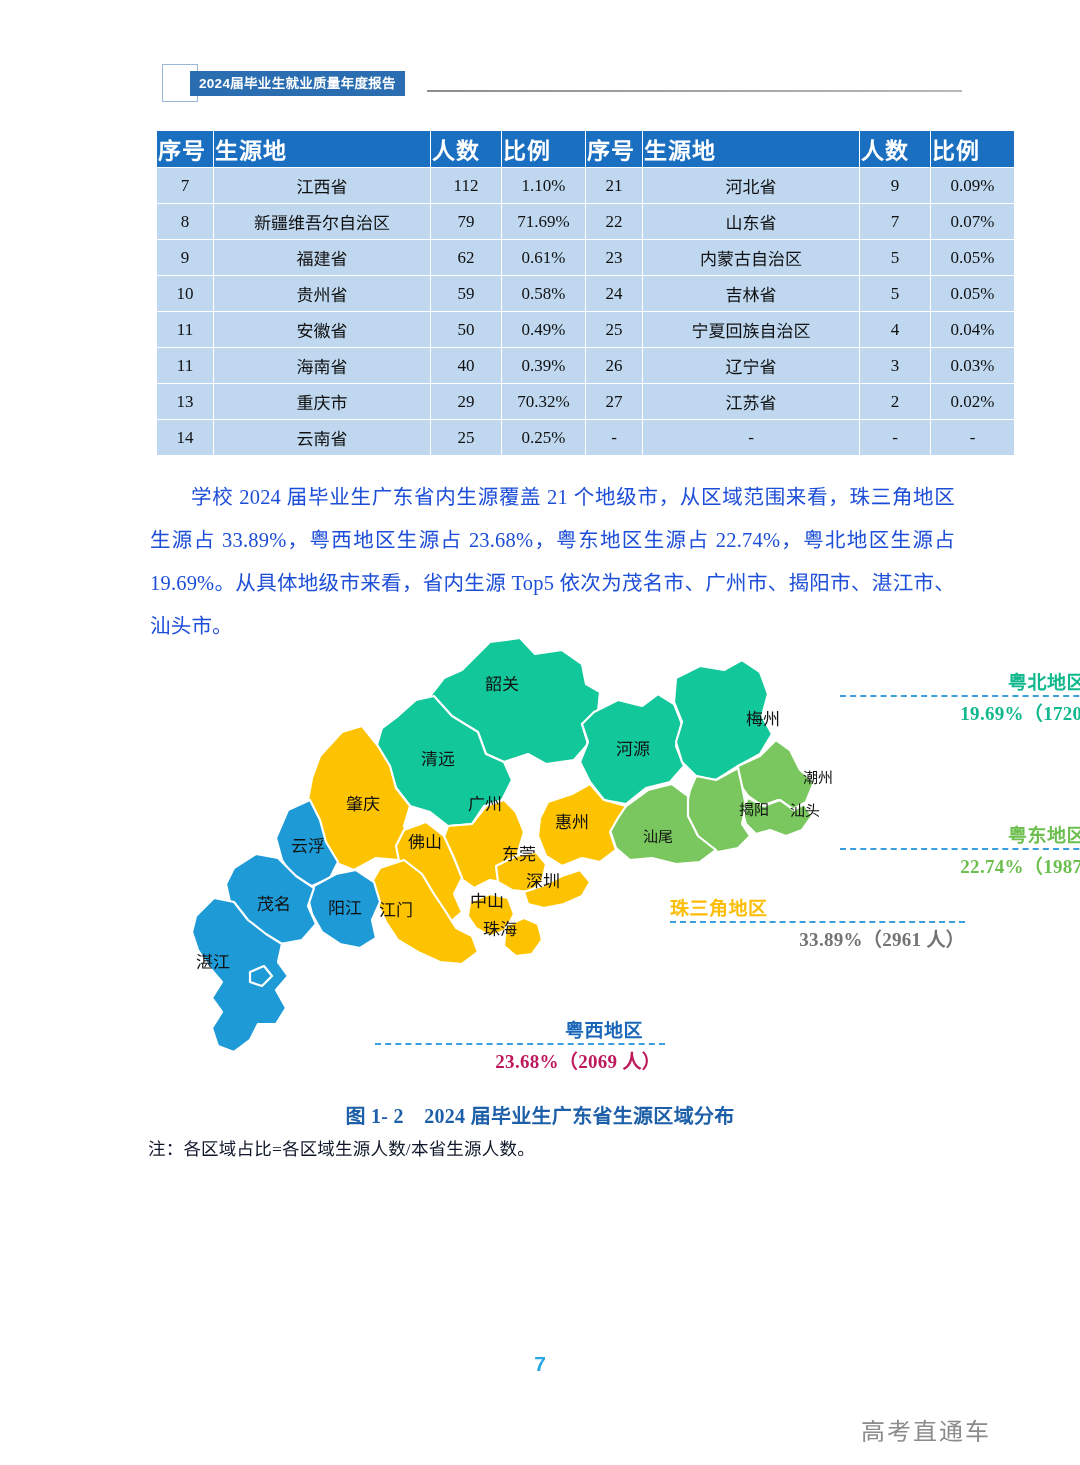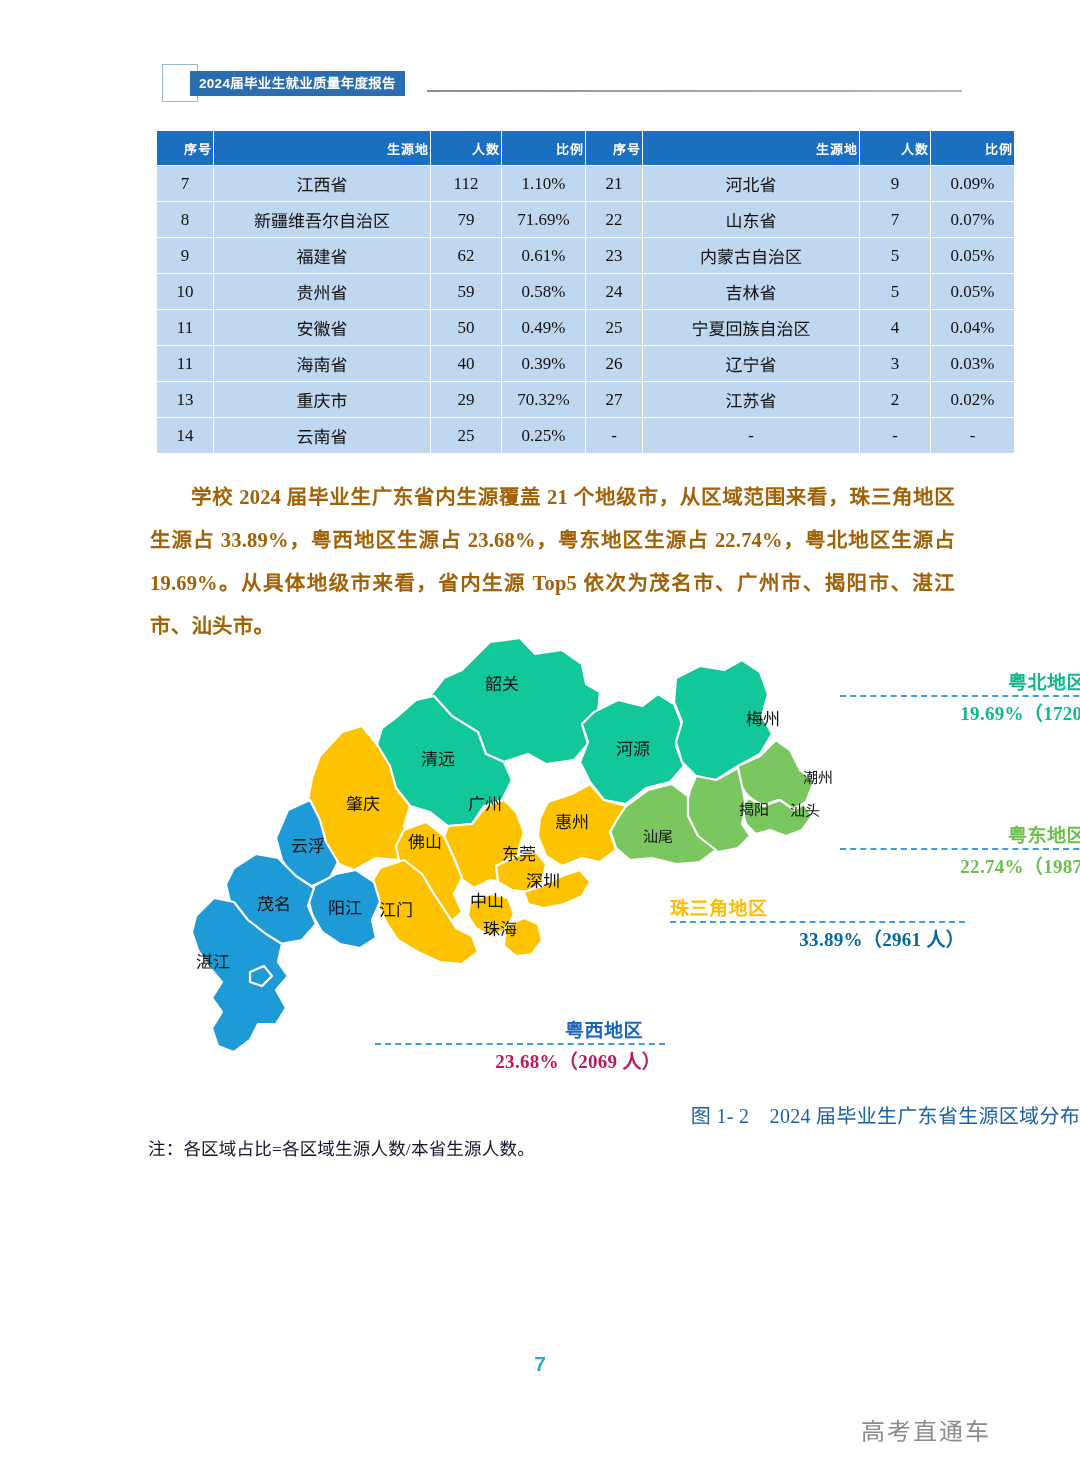--- a/index.html
+++ b/index.html
@@ -32,39 +32,38 @@
 
   
   .table-wrap{position:absolute;left:156px;top:130px;width:790px;}
   table.src{
     border-collapse:separate;border-spacing:1px;
     width:790px;background:#ffffff;
     table-layout:fixed;
   }
   table.src th{
     background:#1b6fc0;color:#ffffff;
-    font-weight:700;font-size:13px;height:32px;
-    text-align:right;letter-spacing:1px;
+    font-weight:700;font-size:23px;height:32px;
+    text-align:left;letter-spacing:1px;
   }
   table.src td{
     background:#bfd7ef;color:#101010;
     font-size:17px;height:33px;text-align:center;
   }
   col.c-no{width:56px}
   col.c-place{width:216px}
   col.c-num{width:70px}
   col.c-pct{width:83px}
 
   
   .para{
     position:absolute;left:150px;top:455px;width:805px;
-    font-size:20.5px;line-height:43px;color:#a16207;
+    font-size:20.5px;line-height:43px;color:#1d4ed8;
     text-align:justify;text-indent:2em;
     letter-spacing:.2px;
-    font-weight:bold;
   }
 
   
   .figure{position:absolute;left:150px;top:620px;width:830px;height:500px;}
   .map-svg{position:absolute;left:0;top:0;}
 
   .city-label{
     font-family:"Liberation Sans","DejaVu Sans",sans-serif;
     font-size:17px;fill:#111111;font-weight:500;
     text-anchor:middle;
@@ -90,30 +89,30 @@
   #cal-north{left:690px;top:47px;width:290px;}
   #cal-north .ttl{color:#12b88d;text-align:right;padding-right:44px;}
   #cal-north .val{color:#12b88d;padding-right:4px;}
 
   #cal-east{left:690px;top:200px;width:290px;}
   #cal-east .ttl{color:#6cbf4e;text-align:right;padding-right:44px;}
   #cal-east .val{color:#6cbf4e;padding-right:4px;}
 
   #cal-pearl{left:520px;top:273px;width:295px;}
   #cal-pearl .ttl{color:#fbbd08;text-align:left;padding-right:22px;}
-  #cal-pearl .val{color:#0369a1;padding-right:0px;}
+  #cal-pearl .val{color:#737373;padding-right:0px;}
 
   #cal-west{left:225px;top:395px;width:290px;}
   #cal-west .ttl{color:#1a66b8;text-align:right;padding-right:22px;}
   #cal-west .val{color:#be185d;padding-right:4px;}
 
   
   .caption{
-    position:absolute;left:0;right:0;top:1100px;text-align:right;
-    font-size:20px;font-weight:400;color:#1d5fa8;letter-spacing:.3px;
+    position:absolute;left:0;right:0;top:1100px;text-align:center;
+    font-size:20px;font-weight:700;color:#1d5fa8;letter-spacing:.3px;
   }
   .note{
     position:absolute;left:148px;top:1135px;
     font-size:17.5px;color:#0f172a;letter-spacing:.2px;
   }
 
   
   .pagenum{
     position:absolute;left:0;right:0;top:1352px;text-align:center;
     font-size:21px;font-weight:700;color:#29a8df;

